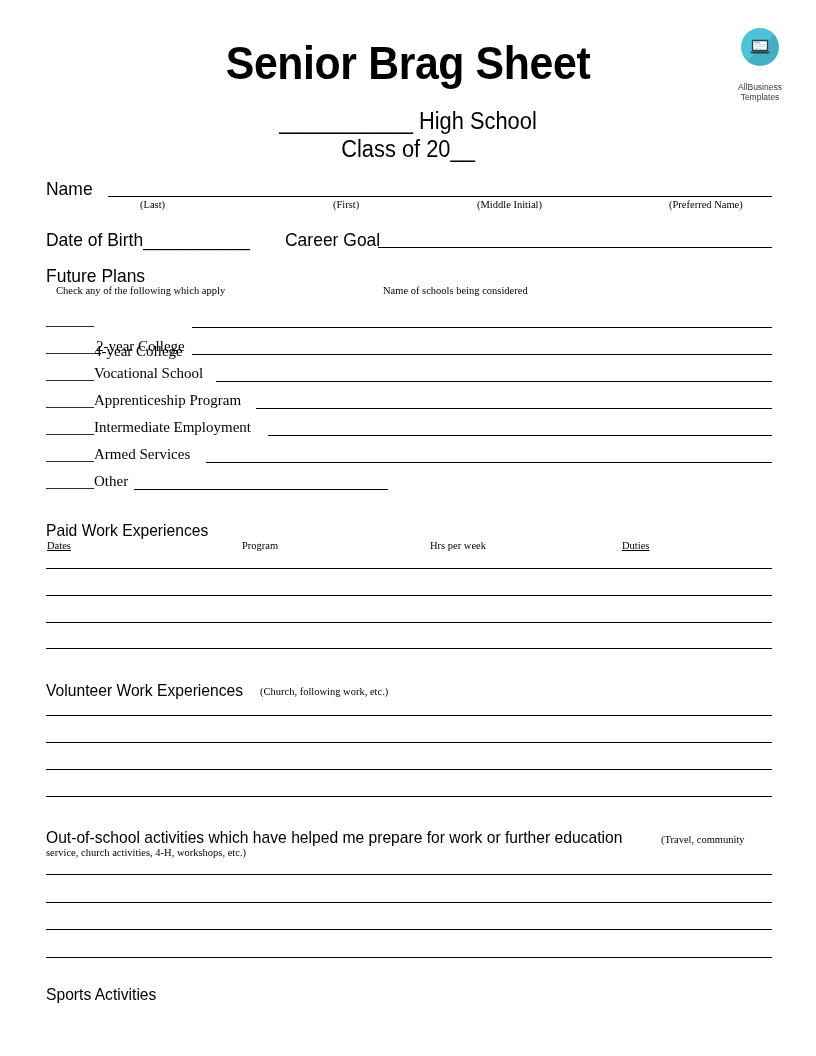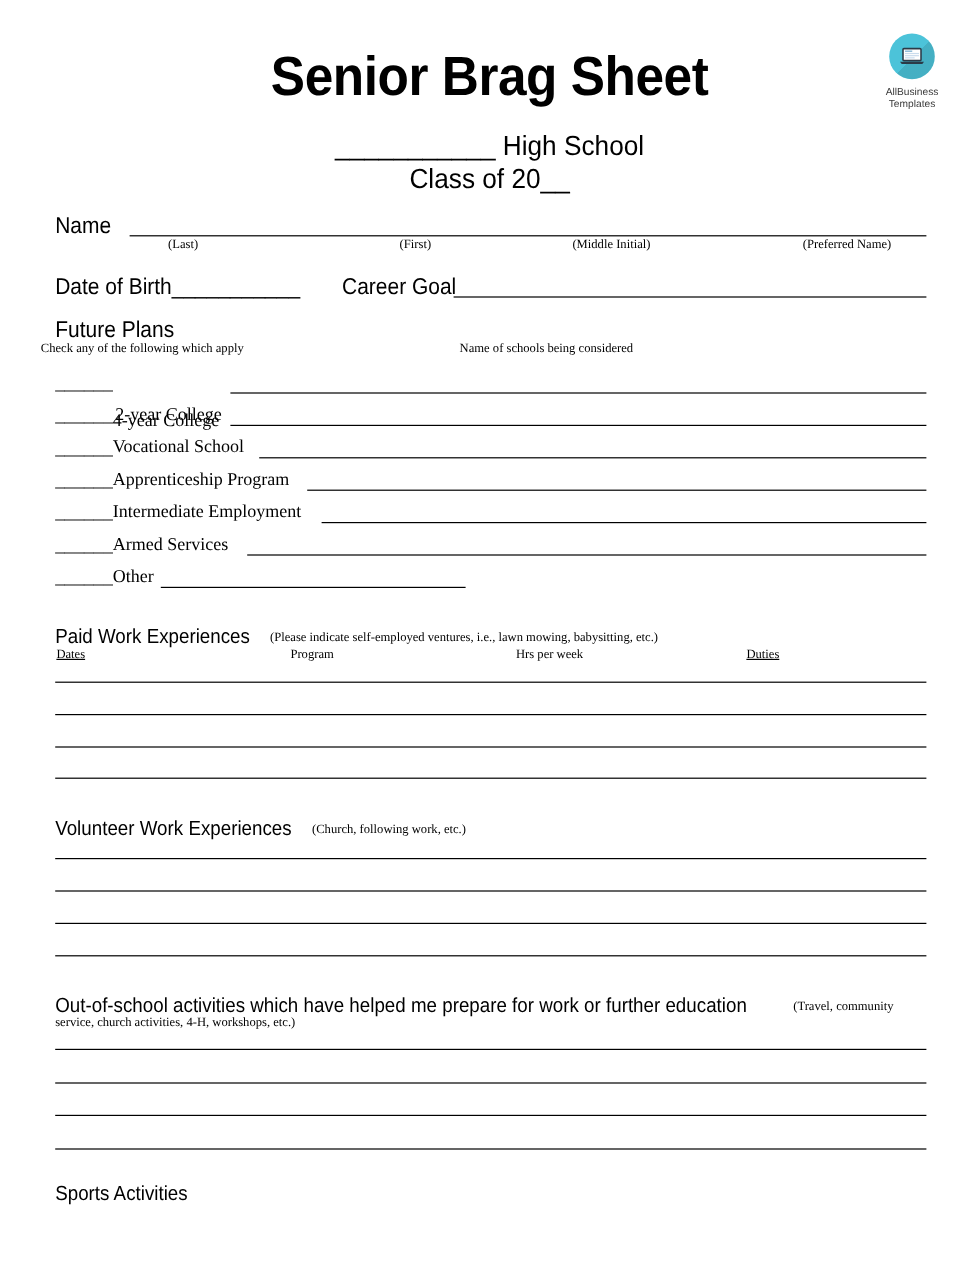--- a/index.html
+++ b/index.html
@@ -48,21 +48,21 @@
   }
   .logo-laptop {
     position: absolute;
     left: 50%;
     top: 50%;
     transform: translate(-50%, -50%);
     width: 22px;
     height: 16px;
   }
   .logo-text {
-    margin-top: 5px;
+    margin-top: 16px;
     font-size: 8.5px;
     line-height: 10px;
     color: #3a3a3a;
     font-family: "Liberation Sans", sans-serif;
   }
 
   
   .title {
     position: absolute;
     left: 0;
@@ -188,21 +188,21 @@
   <div class="sub-label" style="left:140px;">(Last)</div>
   <div class="sub-label" style="left:333px;">(First)</div>
   <div class="sub-label" style="left:477px;">(Middle Initial)</div>
   <div class="sub-label" style="left:669px;">(Preferred Name)</div>
 
   <div class="abs sans-h" id="dob-label">Date of Birth___________</div>
   <div class="abs sans-h" id="career-label">Career Goal</div>
   <div class="rule" style="left:378px; top:247px; width:394px;"></div>
 
   <div class="section-h" style="left:46px; top:265px; font-size:19px;">Future Plans</div>
-  <div class="small-serif" style="left:34px; top:285px;text-align:right;">Check any of the following which apply</div>
+  <div class="small-serif" style="left:56px; top:285px;text-align:right;">Check any of the following which apply</div>
   <div class="small-serif" style="left:383px; top:285px;">Name of schools being considered</div>
 
   <div class="plan-blank" style="top:311px;">______</div>
   <div class="plan-label" style="left:94px; top:311px;margin-top:32px;">4-year College</div>
   <div class="rule" style="left:192px; top:327px; width:580px;"></div>
 
   <div class="plan-blank" style="top:338px;">______</div>
   <div class="plan-label" style="left:96px; top:338px;">2-year College</div>
   <div class="rule" style="left:192px; top:354px; width:580px;"></div>
 
@@ -220,21 +220,20 @@
 
   <div class="plan-blank" style="top:446px;">______</div>
   <div class="plan-label" style="left:94px; top:446px;">Armed Services</div>
   <div class="rule" style="left:206px; top:462px; width:566px;"></div>
 
   <div class="plan-blank" style="top:473px;">______</div>
   <div class="plan-label" style="left:94px; top:473px;">Other</div>
   <div class="rule" style="left:134px; top:489px; width:254px;"></div>
 
   <div class="section-h" style="left:46px; top:521px;">Paid Work Experiences</div>
-  <div class="section-note" style="left:225px; top:526px;">(Please indicate self-employed ventures, i.e., lawn mowing, babysitting, etc.)</div>
 
   <div class="col-head" style="left:47px; top:540px;text-decoration:underline;">Dates</div>
   <div class="col-head" style="left:242px; top:540px;">Program</div>
   <div class="col-head" style="left:430px; top:540px;">Hrs per week</div>
   <div class="col-head" style="left:622px; top:540px;text-decoration:underline;">Duties</div>
 
   <div class="rule" style="left:46px; top:568px; width:726px;"></div>
   <div class="rule" style="left:46px; top:595px; width:726px;"></div>
   <div class="rule" style="left:46px; top:622px; width:726px;"></div>
   <div class="rule" style="left:46px; top:648px; width:726px;"></div>

